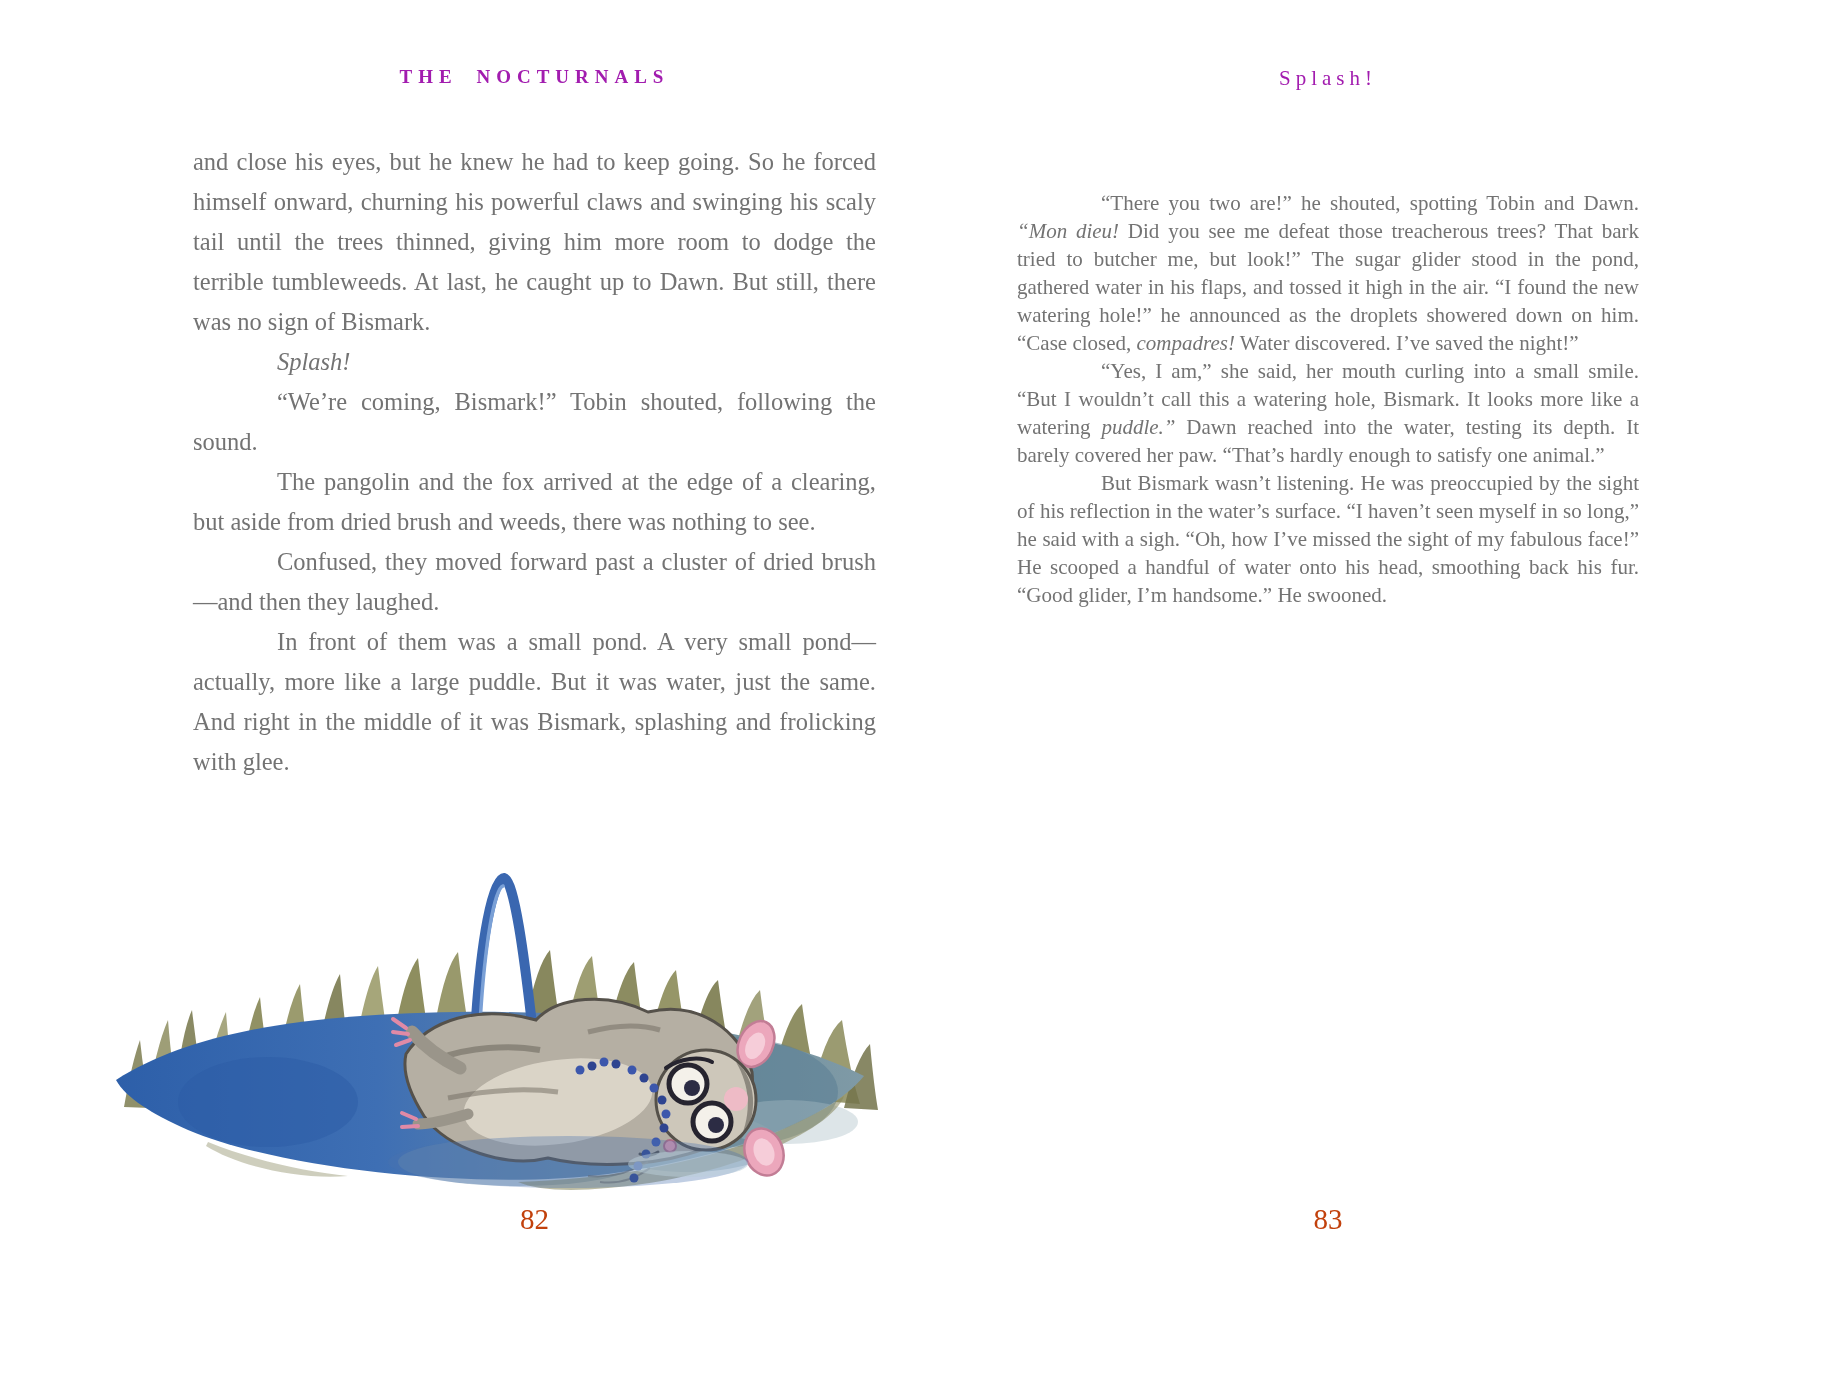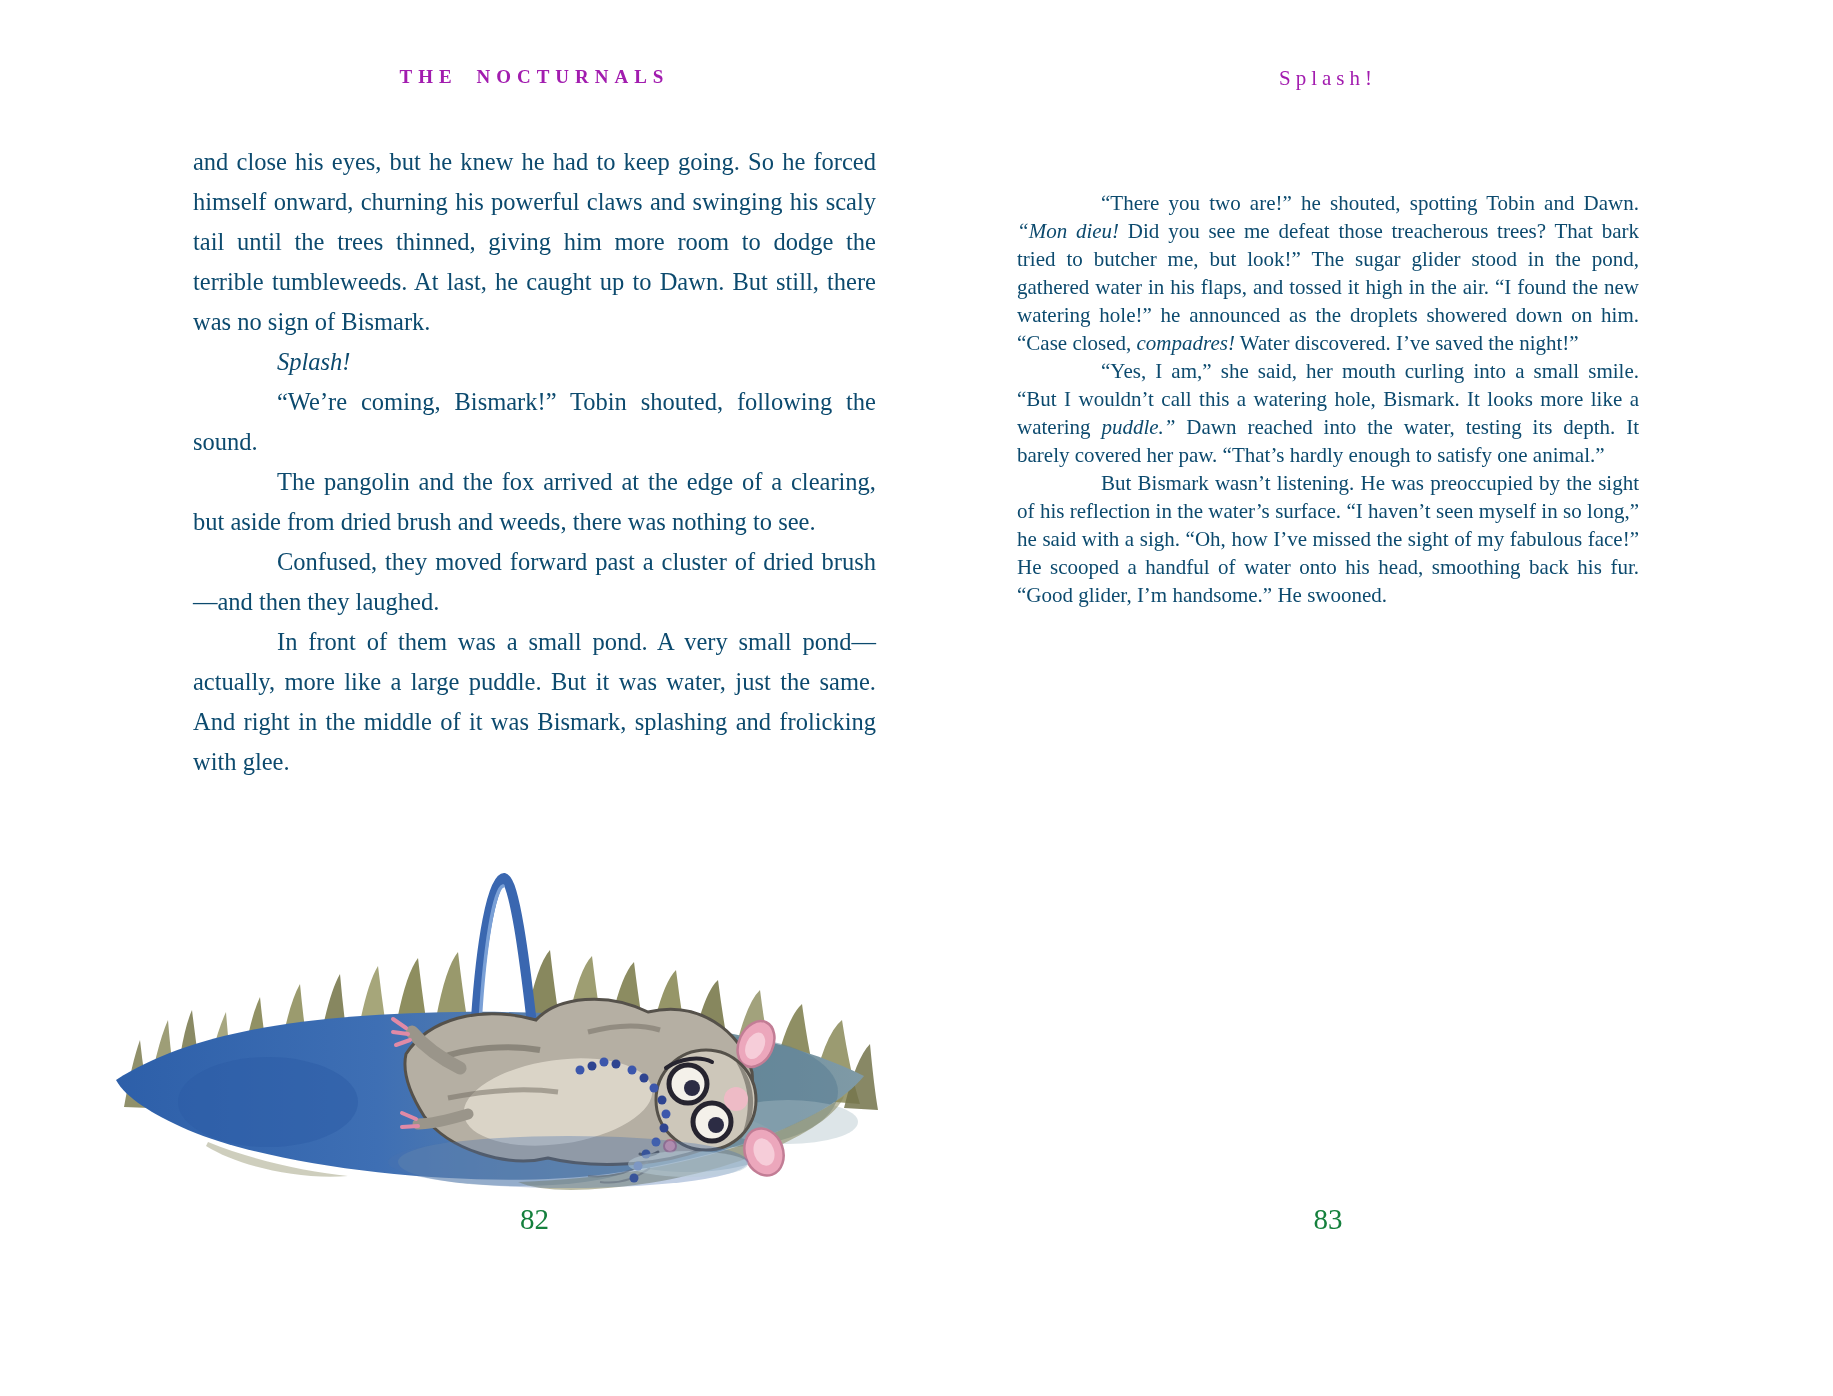--- a/index.html
+++ b/index.html
@@ -9,29 +9,29 @@
     font-family:"Liberation Serif","DejaVu Serif",serif;
     overflow:hidden;
   }
   .running-head{
     position:absolute;top:66px;text-align:center;
     font-size:20px;letter-spacing:6px;word-spacing:8px;color:#a21caf;
   }
   .rh-left{left:193px;width:683px;font-weight:bold;font-size:19px;}
   .rh-right{left:1017px;width:622px;font-size:21px;letter-spacing:5px;}
   .body-col{
-    position:absolute;text-align:justify;color:#0c4a6e;
+    position:absolute;text-align:justify;color:#737373;
   }
   .body-left{left:193px;top:142px;width:683px;font-size:24.5px;line-height:40px;}
   .body-right{left:1017px;top:189px;width:622px;font-size:21px;line-height:28px;}
   .para{margin:0;}
   .para.indent{text-indent:84px;}
   .para em{font-style:italic;}
   .folio{
-    position:absolute;text-align:center;font-size:29px;color:#15803d;
+    position:absolute;text-align:center;font-size:29px;color:#c2410c;
   }
   .folio-left{left:193px;width:683px;top:1203px;}
   .folio-right{left:1017px;width:622px;top:1203px;}
   .illus{position:absolute;left:88px;top:862px;width:800px;height:332px;}
 </style>
 </head>
 <body>
 
 <div>
   <div class="running-head rh-left">THE NOCTURNALS</div>

